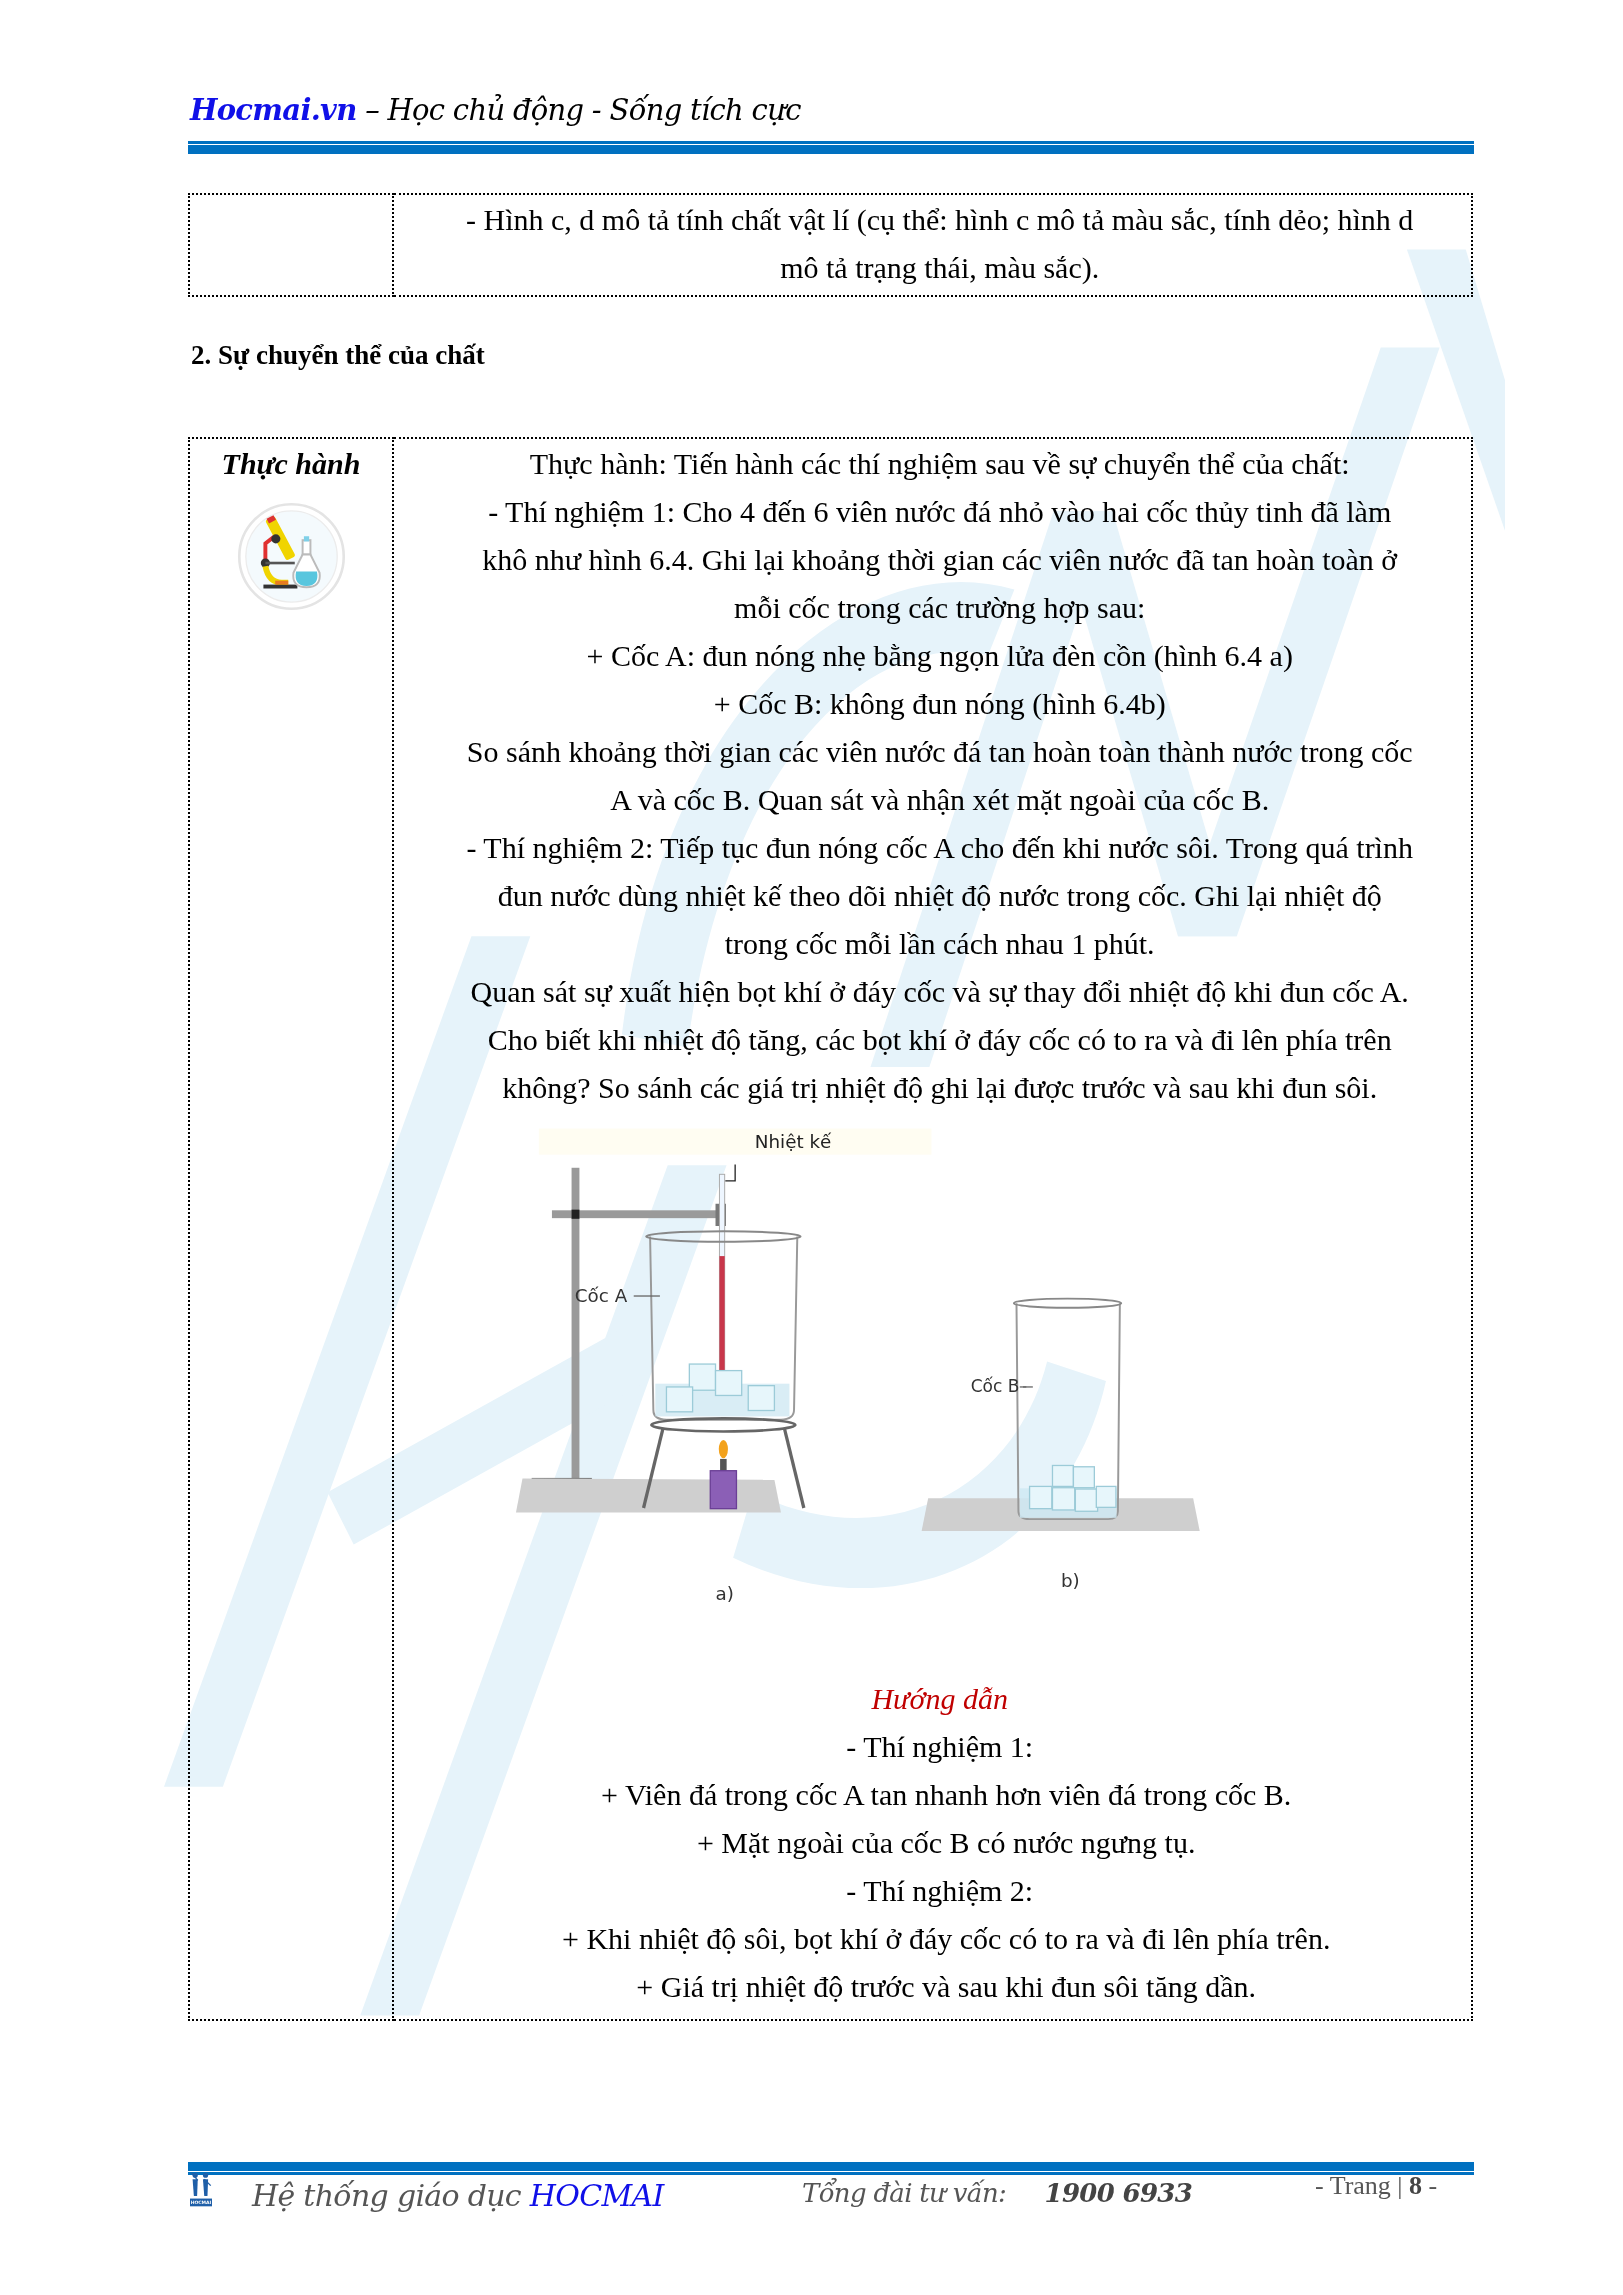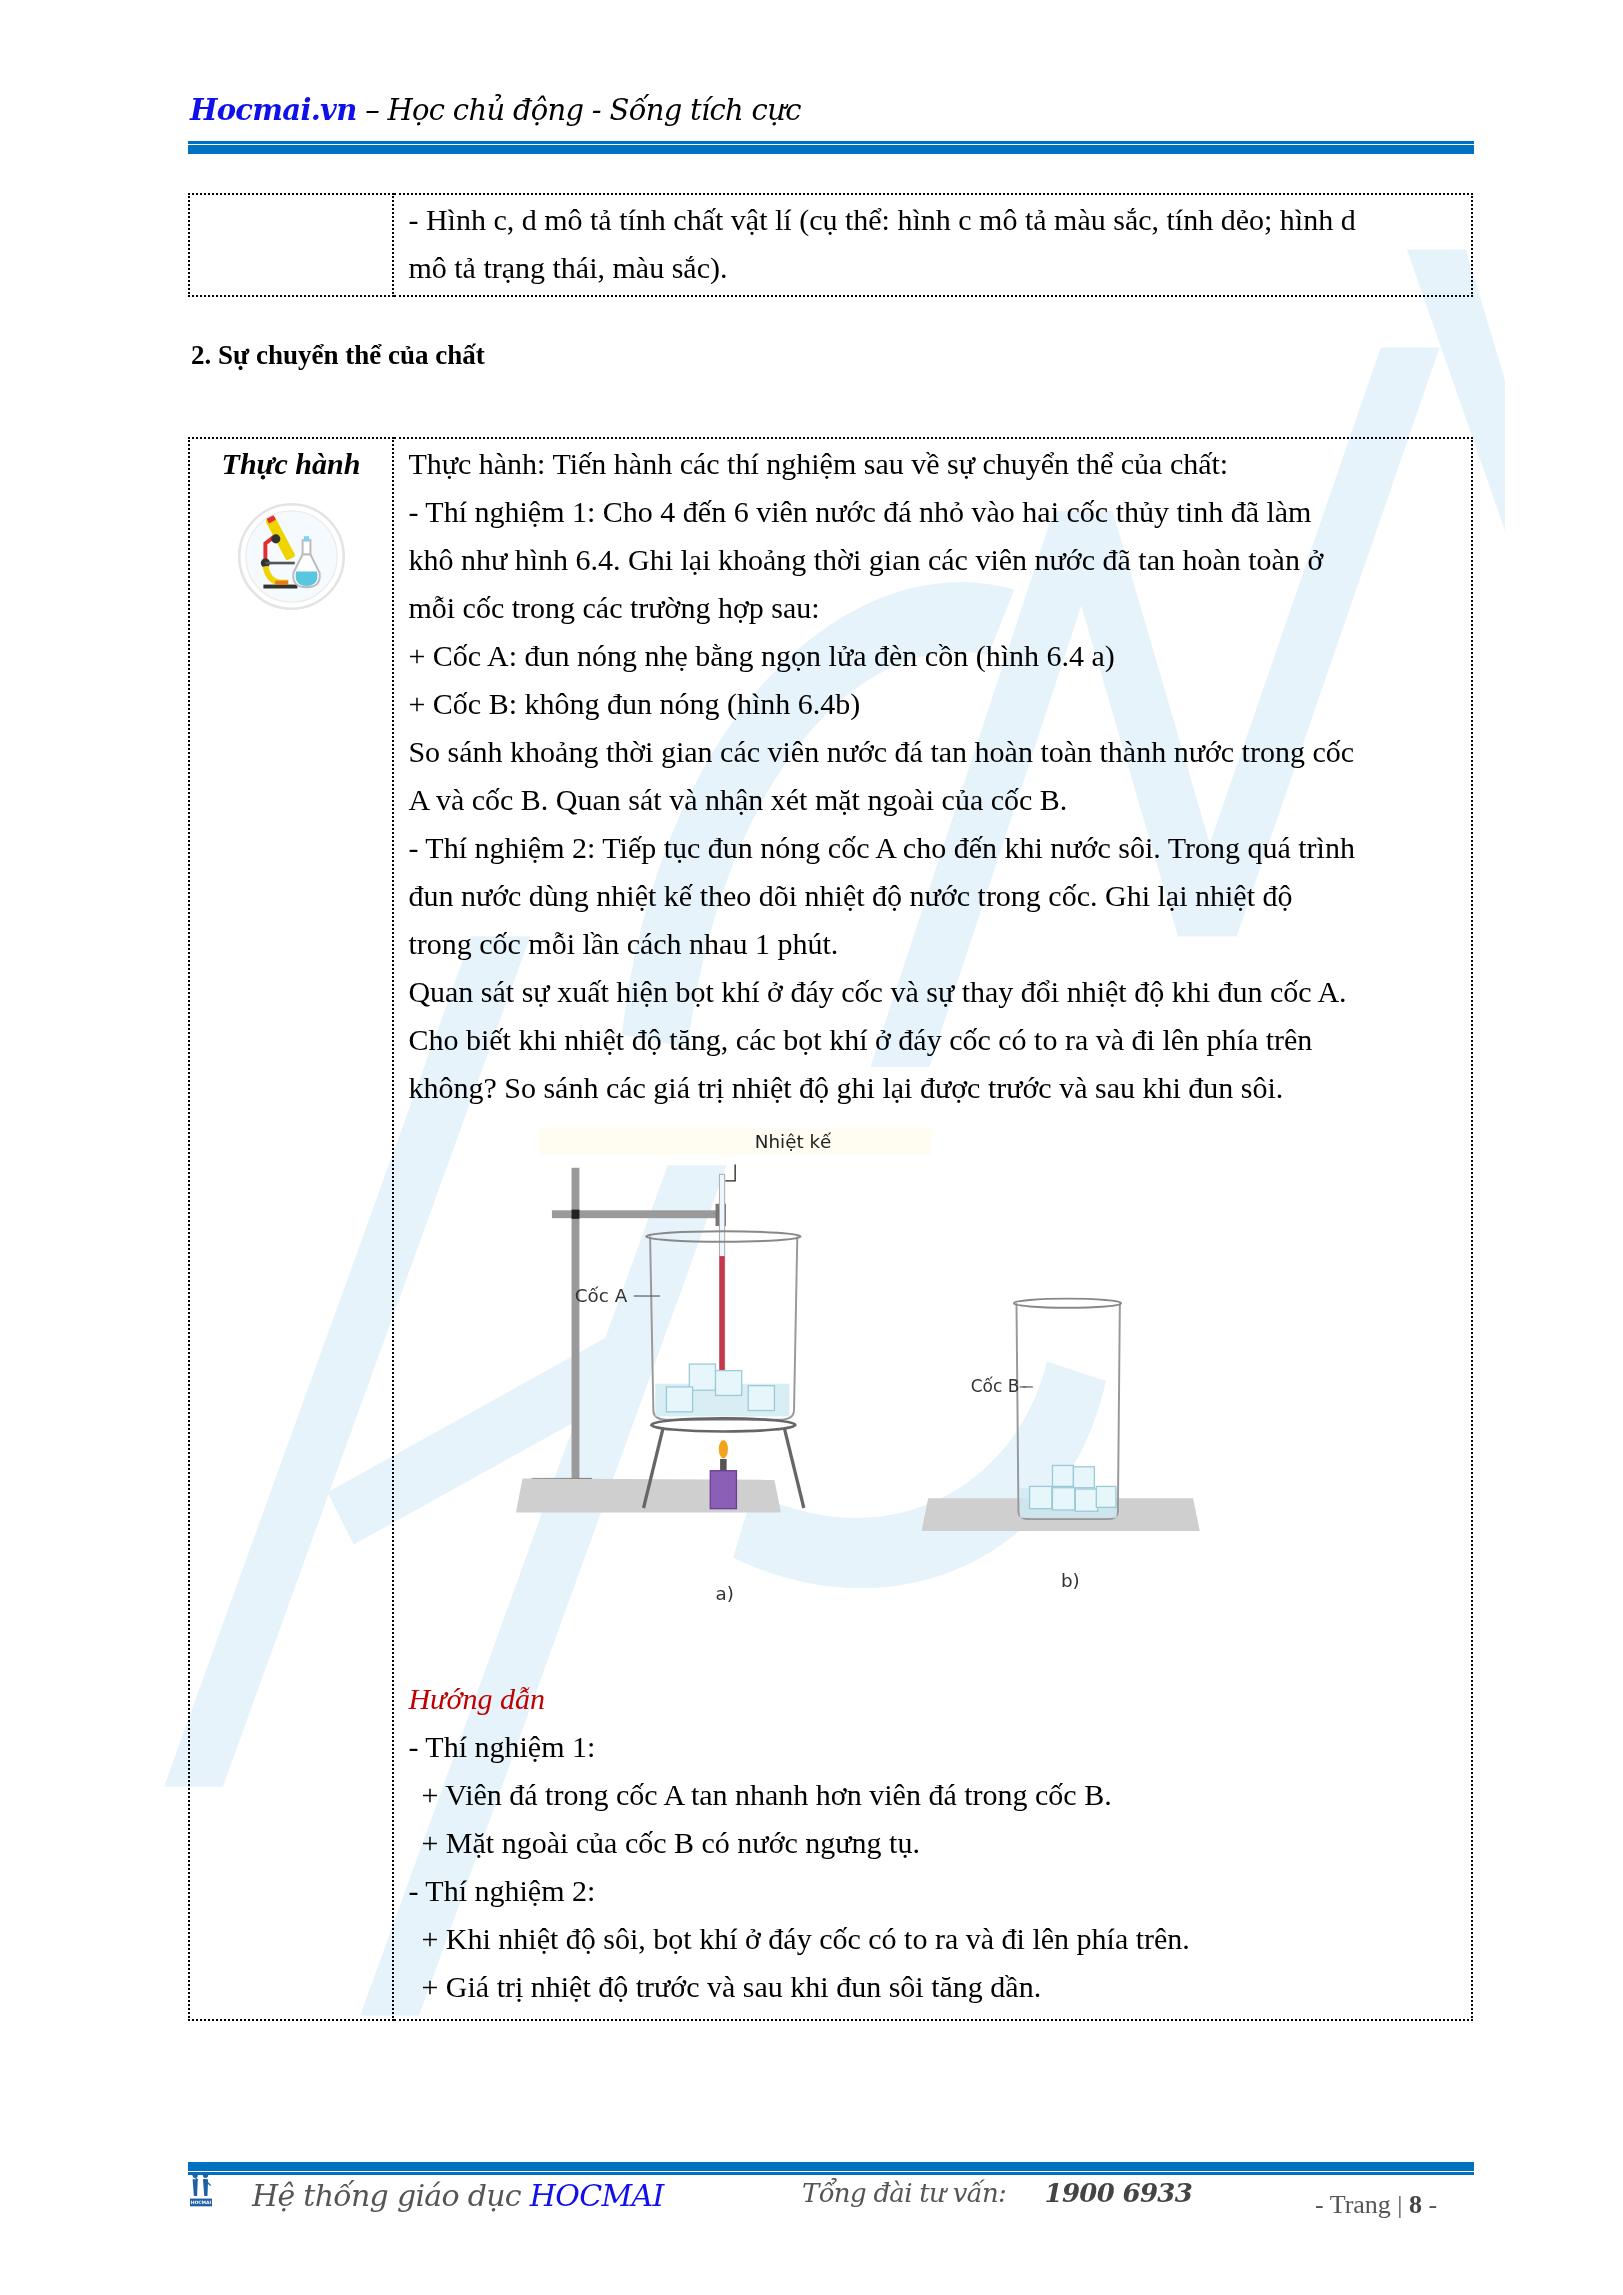--- a/index.html
+++ b/index.html
@@ -13,42 +13,42 @@
   
   .header-title { position: absolute; left: 190px; top: 93px; font-size: 29px; font-style: italic;
                   font-family: "DejaVu Serif", serif; letter-spacing: -0.7px; }
   .header-title .brand { color: #1010e8; font-weight: bold; }
   .rule-thin { position: absolute; left: 188px; width: 1286px; background: #0070c0; }
 
   
   table.doc { position: absolute; left: 188px; width: 1285px; border-collapse: collapse; z-index: 1; }
   table.doc td { border: 2px dotted #000; vertical-align: top; font-size: 30px; line-height: 48px; }
   table.doc td.label { width: 200px; text-align: center; font-weight: bold; font-style: italic; }
-  table.doc td.content { padding: 0 0 0 14.4px; }
+  table.doc td.content { padding: 0 0 0 14.4px; text-align: center; }
   .line { display: block; white-space: nowrap; }
   .indent { padding-left: 13px; }
   .red { color: #c00000; font-style: italic; }
 
   .section-title { position: absolute; left: 191px; top: 340px; font-size: 27px; font-weight: bold; z-index: 1; }
 
   .lab-icon { display: block; margin: 13px auto 0; width: 111px; height: 111px; }
 
   .figure { position: relative; height: 563px; }
   .figure svg { position: absolute; left: 0; top: 0; }
 
   
   .footer-logo { position: absolute; left: 190px; top: 2171px; }
   .footer-left { position: absolute; left: 252px; top: 2178px; font-size: 30px; font-style: italic;
                  font-family: "DejaVu Serif", serif; color: #555; letter-spacing: -0.7px; }
   .footer-left .brand { color: #1010e8; }
   .footer-mid { position: absolute; left: 802px; top: 2178px; font-size: 26px; font-style: italic;
                 font-family: "DejaVu Serif", serif; color: #555; letter-spacing: -0.7px; }
   .footer-mid b { color: #444; margin-left: 31px; }
   .footer-right { position: absolute; left: 1315px; top: 2171px; font-size: 26px; color: #555;
-                  font-family: "Liberation Serif", serif; margin-top: 19px; }
+                  font-family: "Liberation Serif", serif; }
   .footer-right b { color: #444; }
 </style>
 </head>
 <body>
 
 <svg class="watermark" viewBox="0 0 2050 2700">
   <g fill="#e6f3fa">
     <polygon points="0,2350 90,2350 560,1050 470,1050"></polygon>
     <polygon points="300,2700 390,2700 860,1400 770,1400"></polygon>
     <polygon points="250,1900 700,1650 740,1730 290,1980"></polygon>

